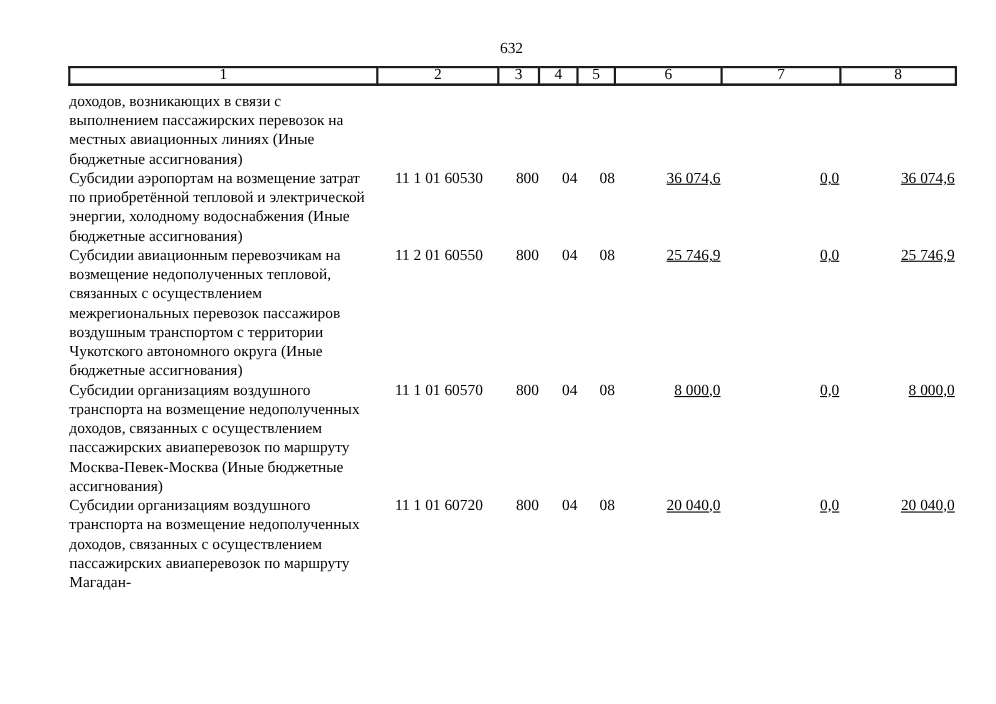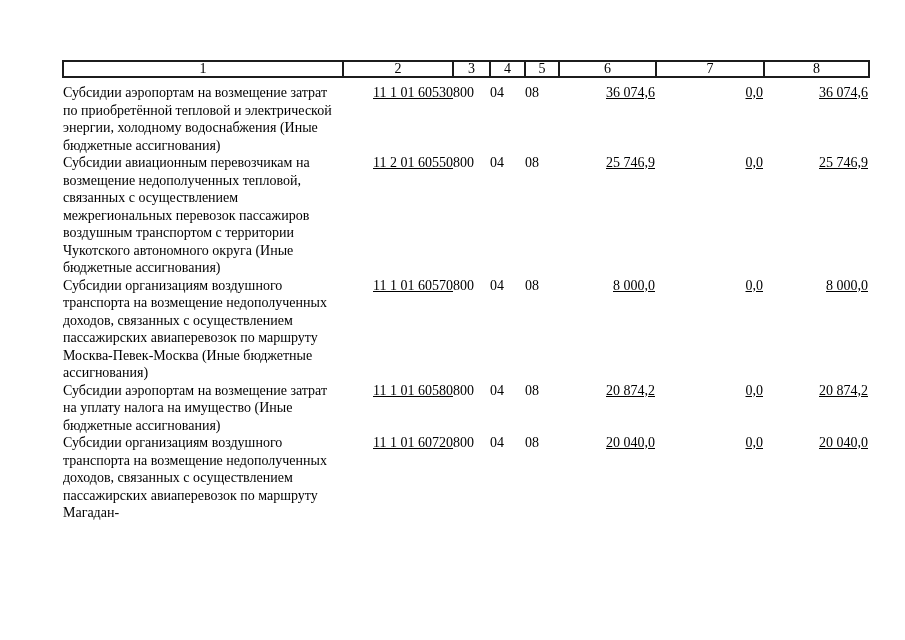--- a/index.html
+++ b/index.html
@@ -39,29 +39,30 @@
     line-height: 14px;
     font-size: 14px;
   }
   tbody td {
     padding: 0;
     vertical-align: top;
     line-height: 17.5px;
   }
   tbody tr:first-child td { padding-top: 6px; }
   td.c-name { text-align: left; padding-right: 4px; }
-  td.c-code { text-align: right; padding-left: 2px; white-space: nowrap; text-decoration: underline; }
-  td.c-mid  { text-align: left; white-space: nowrap; }
+  td.c-code { text-align: center; padding-left: 2px; white-space: nowrap; }
+  td.c-mid  { text-align: right; white-space: nowrap; }
   td.c-num  { text-align: right; white-space: nowrap; padding-right: 1px; text-decoration: underline; }
 </style>
 </head>
 <body>
 
 <div class="page">
 
+  <div class="page-number">632</div>
 
   <table class="budget">
     <colgroup>
       <col style="width:280px">
         <col style="width:110px">
         <col style="width:37px">
         <col style="width:35px">
       <col style="width:34px">
         <col style="width:97px">
         <col style="width:108px">
@@ -73,20 +74,30 @@
         <th>2</th>
         <th>3</th>
         <th>4</th>
         <th>5</th>
         <th>6</th>
         <th>7</th>
         <th>8</th>
       </tr>
     </thead>
     <tbody>
+      <tr>
+        <td class="c-name">доходов, возникающих в связи с выполнением пассажирских перевозок на местных авиационных линиях (Иные бюджетные ассигнования)</td>
+        <td class="c-code"></td>
+        <td class="c-mid"></td>
+        <td class="c-mid"></td>
+        <td class="c-mid"></td>
+        <td class="c-num"></td>
+        <td class="c-num"></td>
+        <td class="c-num"></td>
+      </tr>
       <tr>
         <td class="c-name">Субсидии аэропортам на возмещение затрат по приобретённой тепловой и электрической энергии, холодному водоснабжения (Иные бюджетные ассигнования)</td>
         <td class="c-code">11 1 01 60530</td>
         <td class="c-mid">800</td>
         <td class="c-mid">04</td>
         <td class="c-mid">08</td>
         <td class="c-num">36 074,6</td>
         <td class="c-num">0,0</td>
         <td class="c-num">36 074,6</td>
       </tr>
@@ -104,30 +115,20 @@
         <td class="c-name">Субсидии организациям воздушного транспорта на возмещение недополученных доходов, связанных с осуществлением пассажирских авиаперевозок по маршруту Москва-Певек-Москва (Иные бюджетные ассигнования)</td>
         <td class="c-code">11 1 01 60570</td>
         <td class="c-mid">800</td>
         <td class="c-mid">04</td>
         <td class="c-mid">08</td>
         <td class="c-num">8 000,0</td>
         <td class="c-num">0,0</td>
         <td class="c-num">8 000,0</td>
       </tr>
       <tr>
-        <td class="c-name">Субсидии аэропортам на возмещение затрат на уплату налога на имущество (Иные бюджетные ассигнования)</td>
-        <td class="c-code">11 1 01 60580</td>
-        <td class="c-mid">800</td>
-        <td class="c-mid">04</td>
-        <td class="c-mid">08</td>
-        <td class="c-num">20 874,2</td>
-        <td class="c-num">0,0</td>
-        <td class="c-num">20 874,2</td>
-      </tr>
-      <tr>
         <td class="c-name">Субсидии организациям воздушного транспорта на возмещение недополученных доходов, связанных с осуществлением пассажирских авиаперевозок по маршруту Магадан-</td>
         <td class="c-code">11 1 01 60720</td>
         <td class="c-mid">800</td>
         <td class="c-mid">04</td>
         <td class="c-mid">08</td>
         <td class="c-num">20 040,0</td>
         <td class="c-num">0,0</td>
         <td class="c-num">20 040,0</td>
       </tr>
     </tbody>

